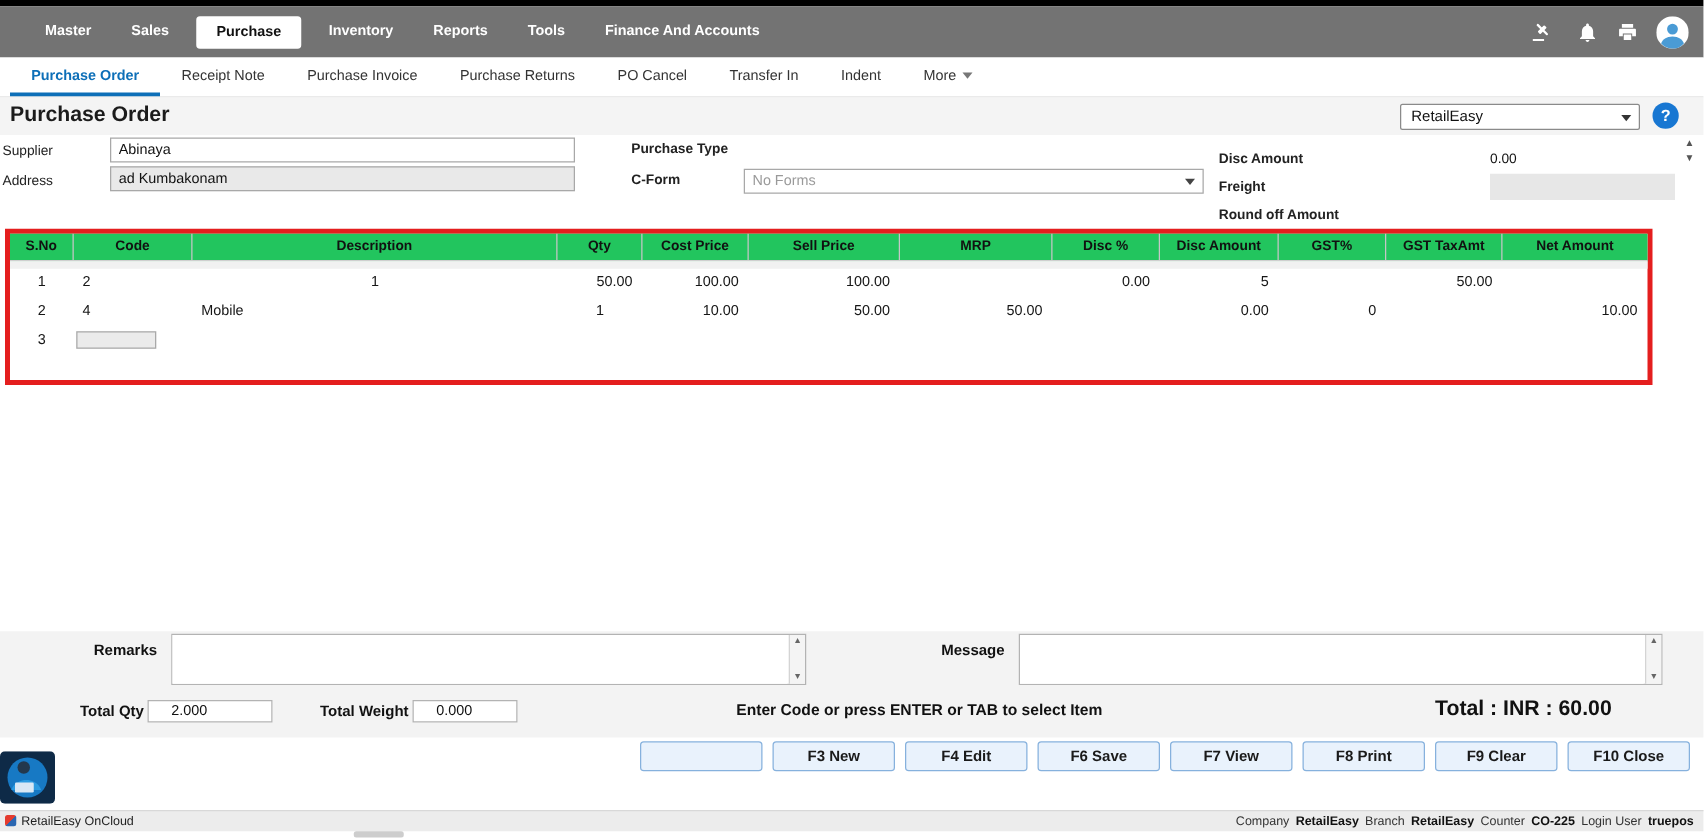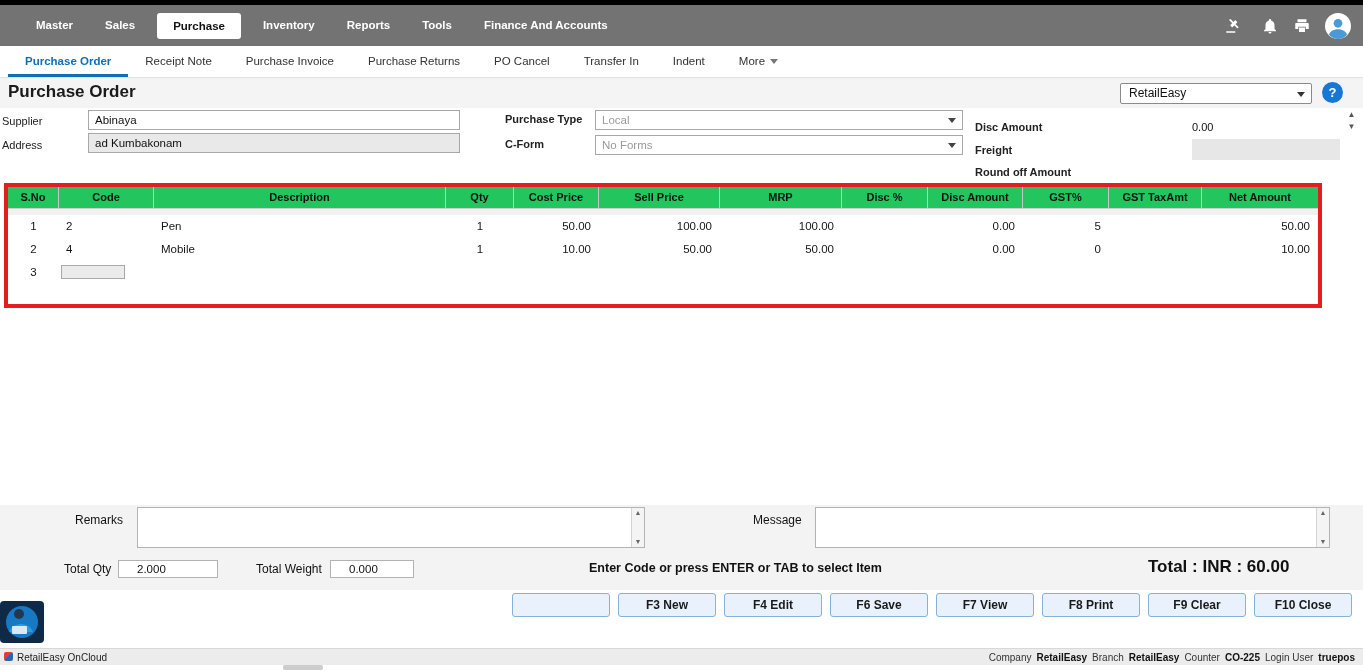--- a/index.html
+++ b/index.html
@@ -53,21 +53,21 @@
   .thead { background:#22c55e; border-bottom:1px solid #cfcfcf; }
   .th { font-size:11px; font-weight:bold; color:#111; text-align:center; line-height:20px; height:21px; border-right:1px solid #c6c6c6; white-space:nowrap; overflow:hidden; }
   .th:last-child { border-right:none; }
   .sub-stripe { height:6px; background:#f1f1f1; }
   .td { font-size:11.5px; color:#161616; line-height:23px; height:23px; white-space:nowrap; overflow:hidden; }
   .ac { text-align:center; } .al { padding-left:7px; } .ar { text-align:right; padding-right:8px; }
   .entry-input { display:inline-block; width:64px; height:14px; background:#ebebeb; border:1px solid #a9a9a9; margin:4px 0 0 2px; vertical-align:top; cursor:text; }
 
   
   .footer-band { position:absolute; top:505px; left:0; width:100%; height:85px; background:#f3f3f3; }
-  .fl-label { position:absolute; font-size:12px; font-weight:normal; color:#111; }
+  .fl-label { position:absolute; font-size:12px; font-weight:bold; color:#111; }
   .note-box { position:absolute; top:507px; height:41px; background:#fff; border:1px solid #b3b3b3; }
   .note-box textarea { width:calc(100% - 14px); height:100%; border:none; outline:none; resize:none; font-family:"Liberation Sans",sans-serif; font-size:11.5px; padding:3px 5px; }
   .spin { position:absolute; right:0; top:0; bottom:0; width:13px; background:#f4f4f4; border-left:1px solid #d4d4d4; display:flex; flex-direction:column; justify-content:space-between; align-items:center; }
   .spin span { font-size:7px; color:#666; line-height:10px; cursor:pointer; }
   .tot-input { position:absolute; top:560px; height:18px; background:#fff; border:1px solid #b3b3b3; font-size:11.5px; color:#111; padding-left:18px; outline:none; }
   .hint-text { position:absolute; left:589px; top:561px; font-size:12.5px; font-weight:bold; color:#111; }
   .grand-total { position:absolute; left:1148px; top:557px; font-size:17px; font-weight:bold; color:#111; }
 
   
   .btn-row { position:absolute; left:512px; top:593px; display:flex; gap:8px; }
@@ -150,21 +150,20 @@
     <div class="profile-select"><span>RetailEasy</span><span class="sel-caret"></span></div>
     <div class="help-circle">?</div>
   </div>
 
   <div class="form-label" style="left:2px; top:115px;">Supplier</div>
   <input class="f-input" style="left: 88px; top: 110px; width: 372px;" value="Abinaya">
   <div class="form-label" style="left:2px; top:139px;">Address</div>
   <input class="f-input gray" style="left: 88px; top: 133px; width: 372px;" value="ad Kumbakonam">
 
   <div class="form-label b" style="left:505px; top:113px;">Purchase Type</div>
-  <div class="f-select" style="left:595px; top:110px; width:368px;"><span>Local</span><span class="sel-caret"></span></div>
   <div class="form-label b" style="left:505px; top:138px;">C-Form</div>
   <div class="f-select" style="left:595px; top:135px; width:368px;"><span>No Forms</span><span class="sel-caret"></span></div>
 
   <div class="form-label b" style="left:975px; top:121px;">Disc Amount</div>
   <div class="charge-value" style="left:1192px; top:121px;">0.00</div>
   <div class="form-label b" style="left:975px; top:144px;">Freight</div>
   <div class="freight-box"></div>
   <div class="form-label b" style="left:975px; top:166px;">Round off Amount</div>
 
   <div class="vsb">
@@ -186,21 +185,20 @@
       <div class="th">Disc Amount</div>
       <div class="th">GST%</div>
       <div class="th">GST TaxAmt</div>
       <div class="th">Net Amount</div>
     </div>
     <div class="sub-stripe"></div>
 
     <div class="trow">
       <div class="td ac">1</div>
       <div class="td al">2</div>
-      <div class="td al">Pen</div>
       <div class="td ac">1</div>
       <div class="td ar">50.00</div>
       <div class="td ar">100.00</div>
       <div class="td ar">100.00</div>
       <div class="td ar"></div>
       <div class="td ar">0.00</div>
       <div class="td ar">5</div>
       <div class="td ar"></div>
       <div class="td ar">50.00</div>
     </div>

